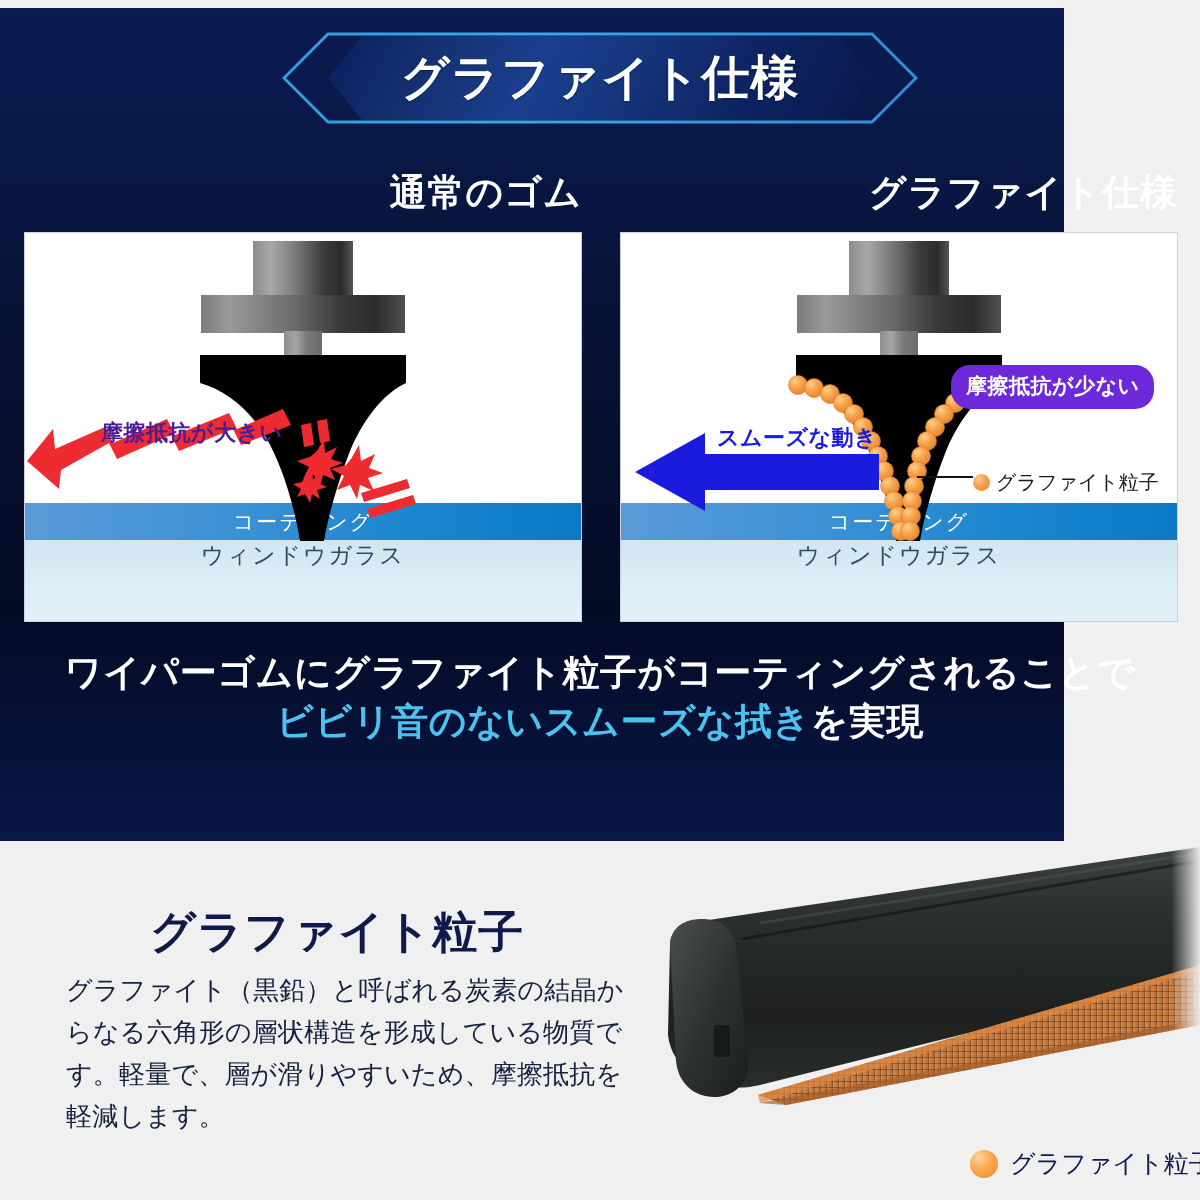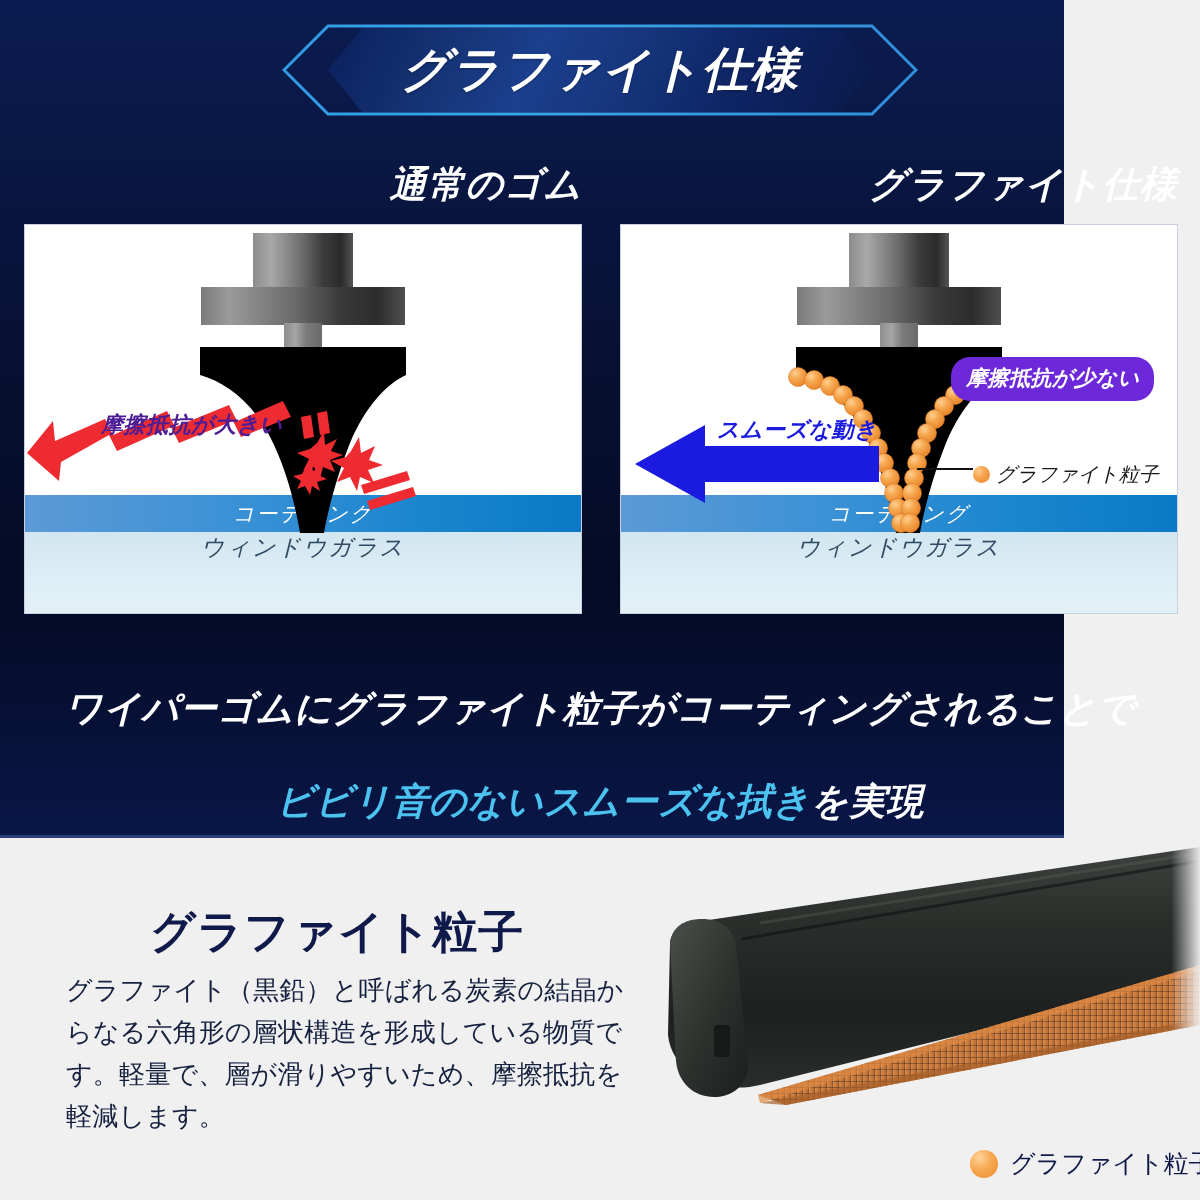--- a/index.html
+++ b/index.html
@@ -14,25 +14,24 @@
   #page {
     position: relative;
     width: 1200px;
     height: 1200px;
     background: #f0f0f0;
   }
 
   
   .dark-section {
     position: absolute;
-    left: 0; top: 0;
+    left: 0; top: 8px;
     width: 1064px;
     height: 838px;
     background: linear-gradient(180deg, #0b1c52 0%, #061030 45%, #040b25 72%, #091748 100%);
-    font-style: italic;
   }
   .dark-section::after {
     content: "";
     position: absolute;
     left: 0; bottom: 0; width: 100%; height: 3px;
     background: #2a3f7a;
   }
 
   
   .banner-wrap {
@@ -177,21 +176,20 @@
     width: 1200px;
     text-align: center;
     line-height: 1.33;
   }
   .summary .line {
     font-size: 37px;
     font-weight: bold;
     color: #ffffff;
     letter-spacing: 0.5px;
     white-space: nowrap;
-    margin-top: 44px;
   }
   .summary .hl { color: #4cc2f0; }
 
   
   .light-section {
     position: absolute;
     left: 0; top: 841px;
     width: 1200px; height: 359px;
     background: #f0f0f0;
   }

